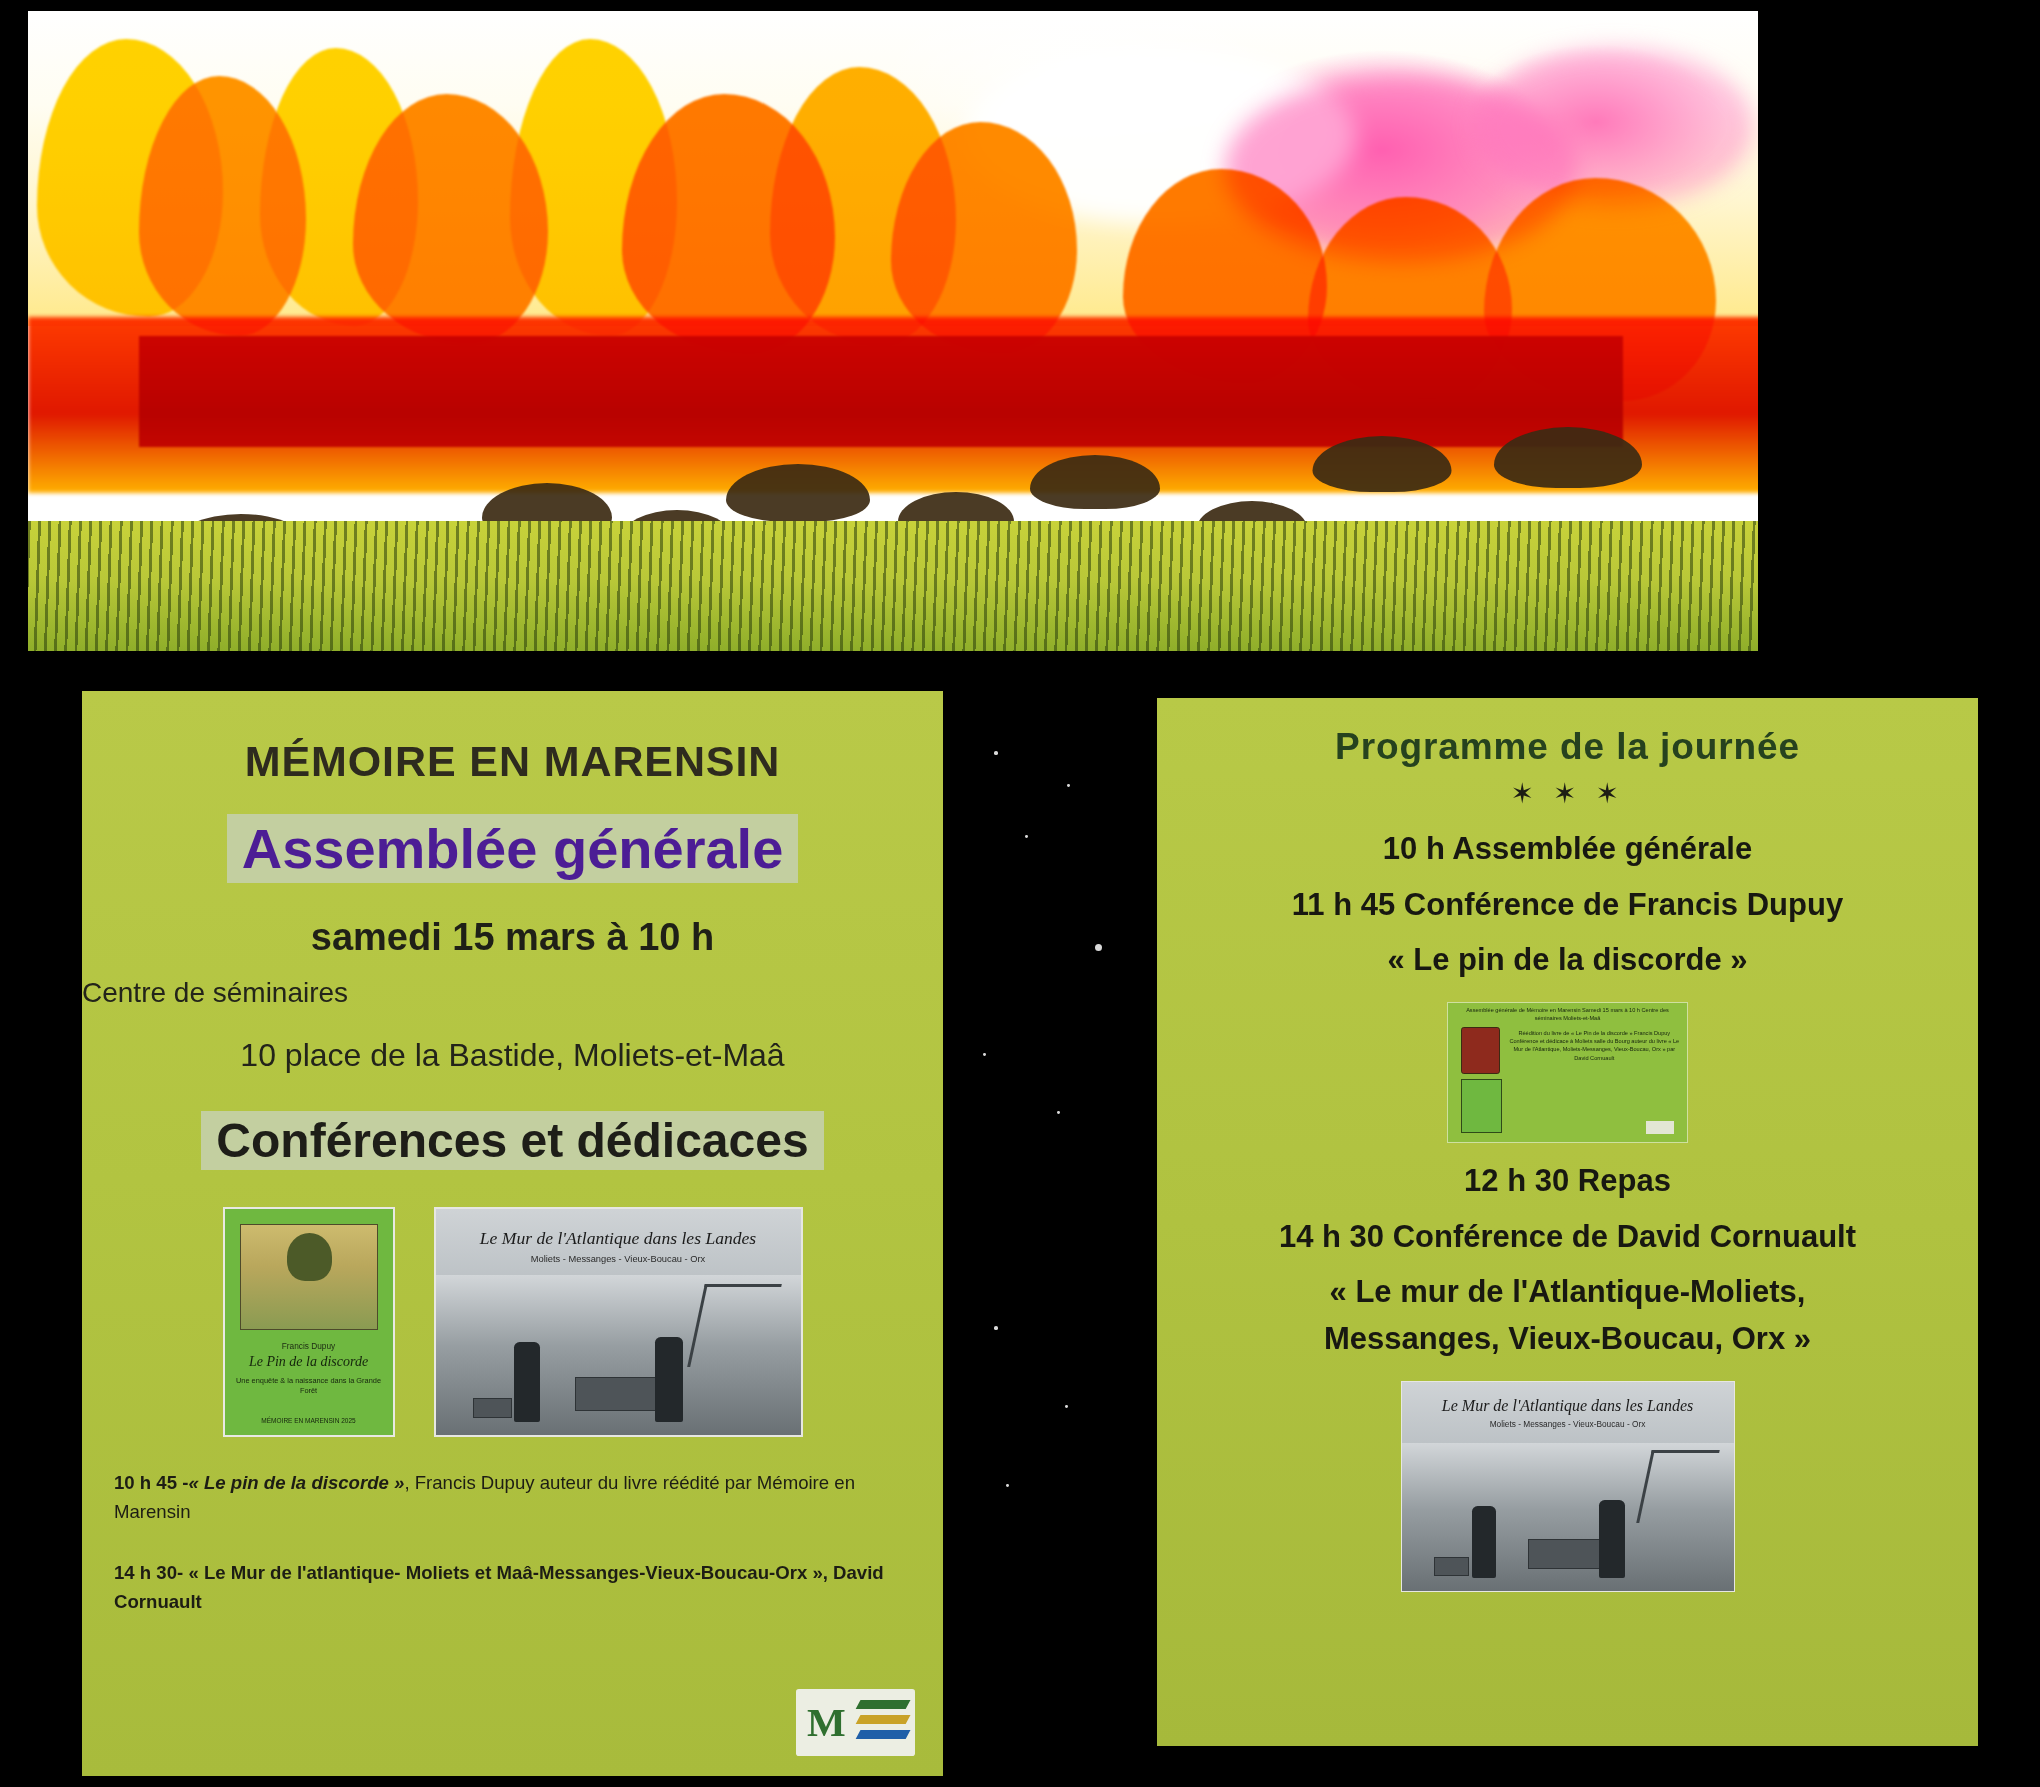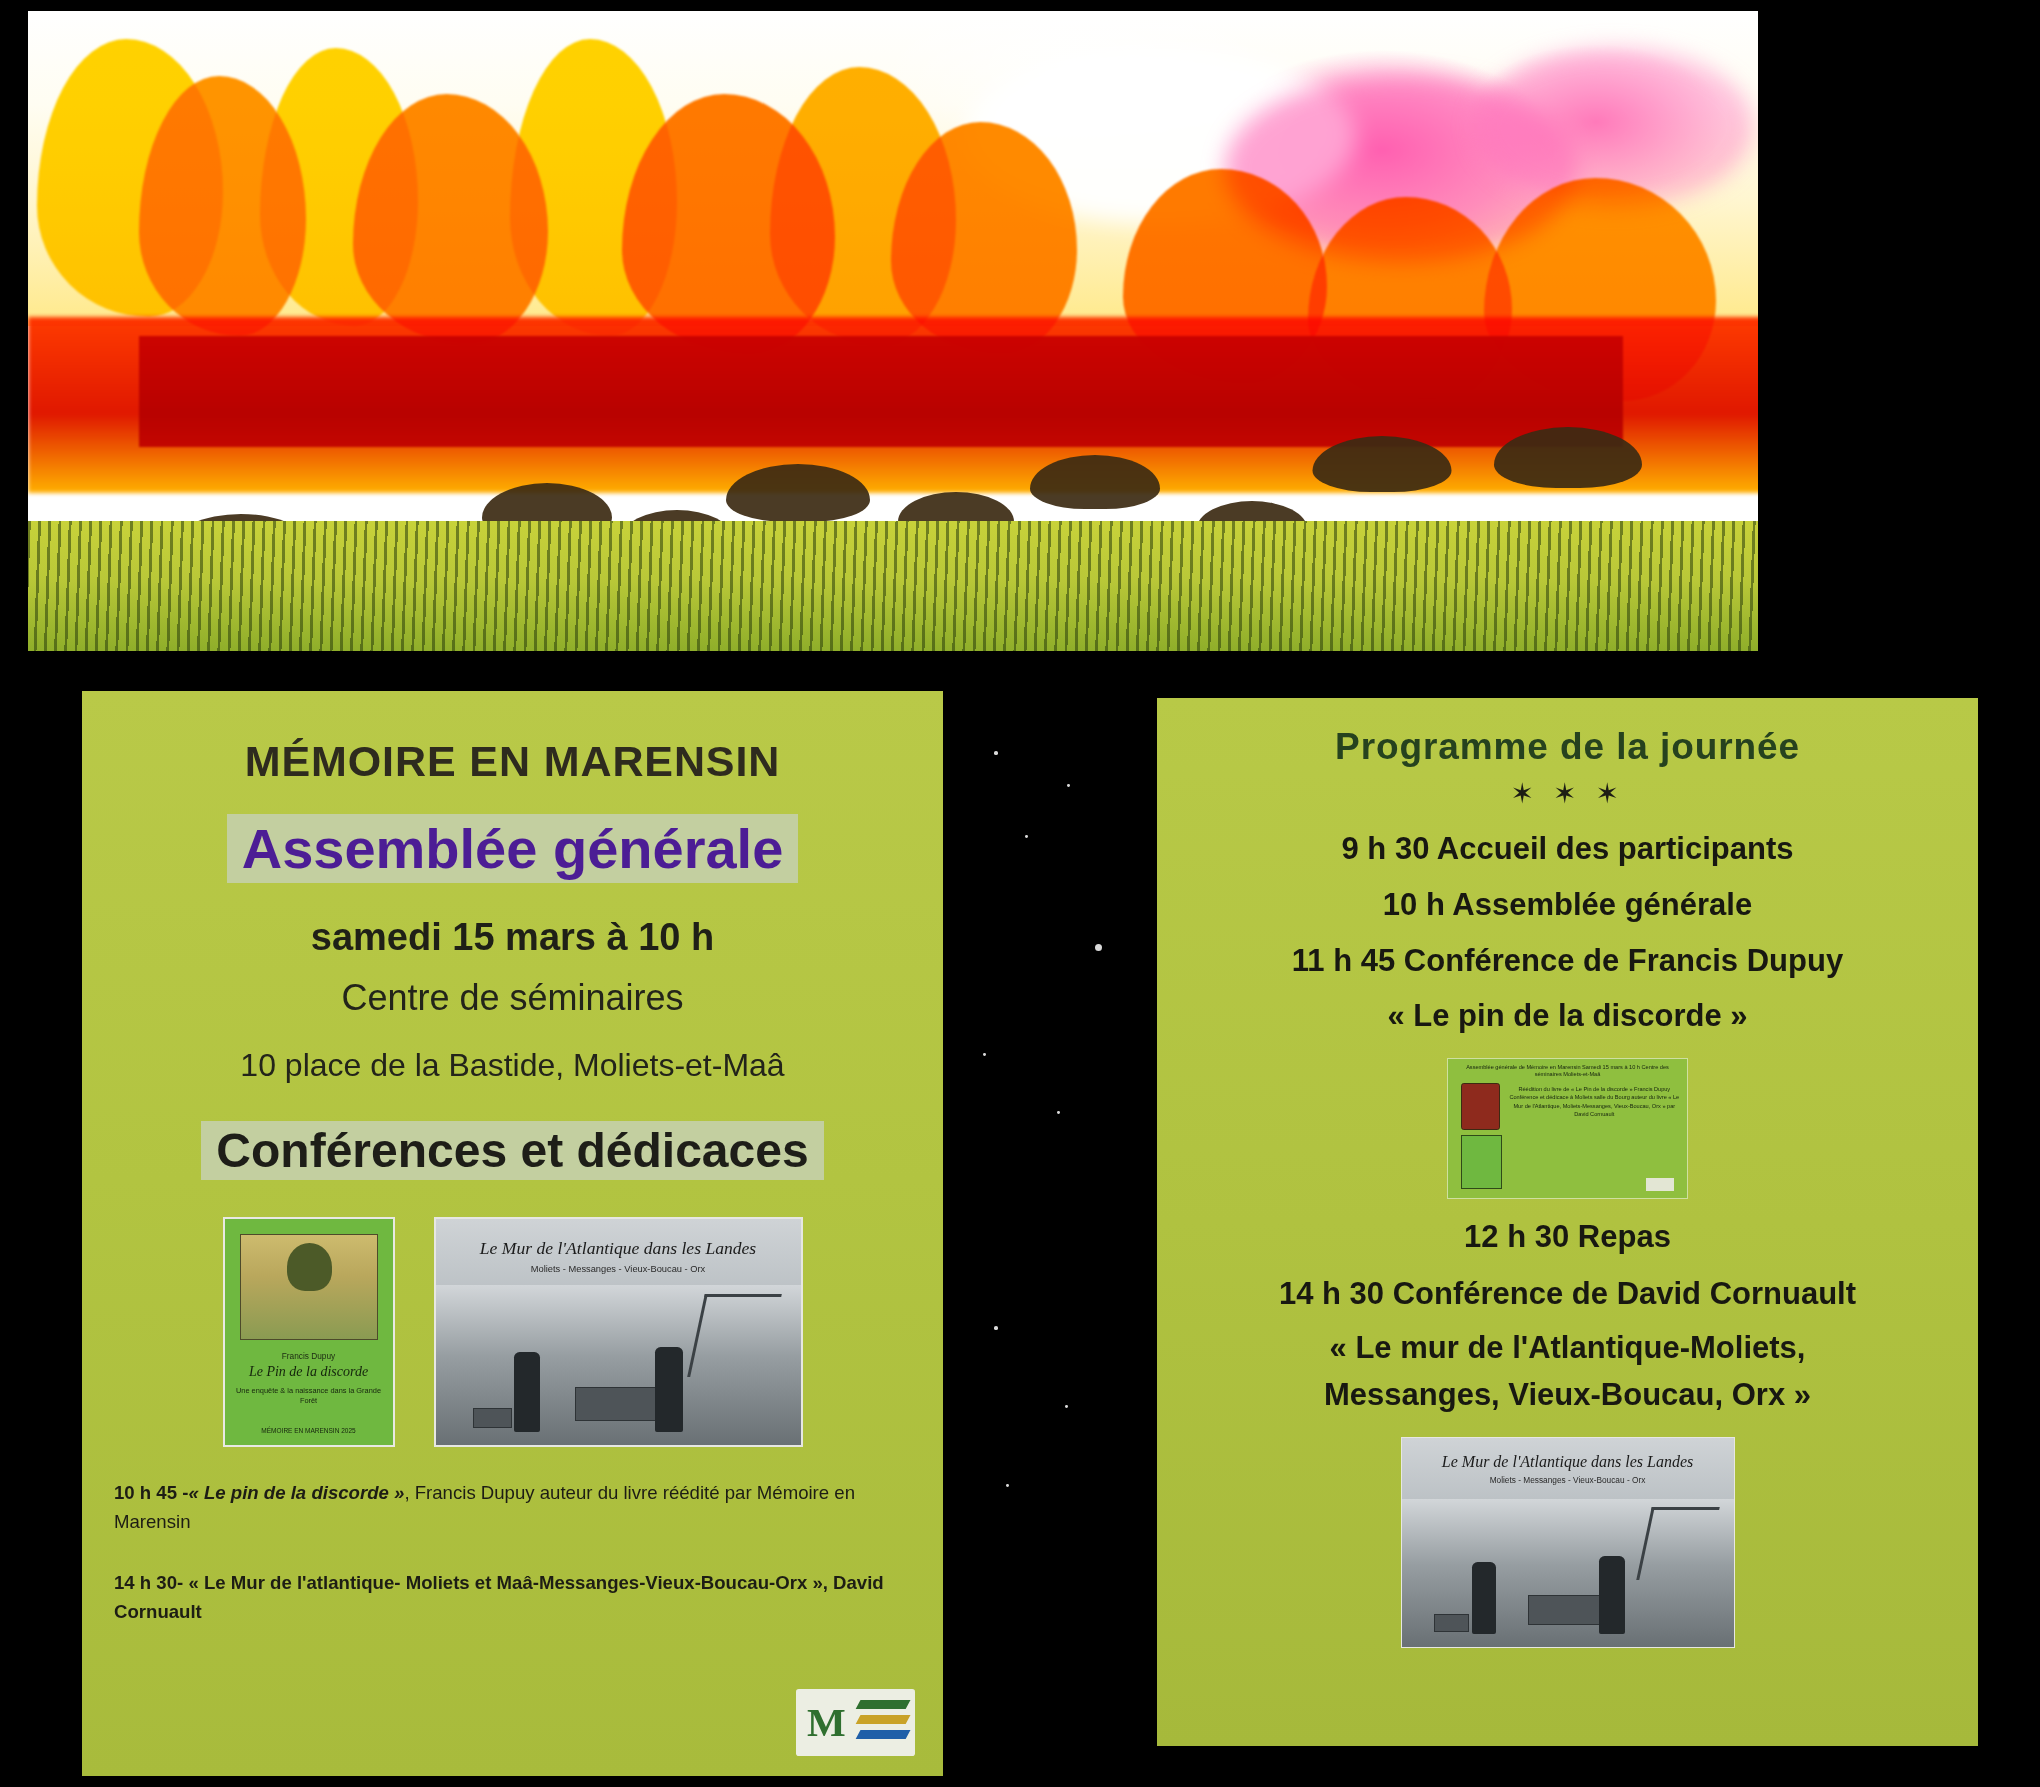--- a/index.html
+++ b/index.html
@@ -115,23 +115,23 @@
     color: #4c1d95;
   }
   .l-date {
     text-align: center;
     margin-top: 33px;
     font-size: 38px;
     font-weight: bold;
     color: #1f2017;
   }
   .l-place {
-    text-align: center;
+    text-align: left;
     margin-top: 18.6px;
-    font-size: 36px;
+    font-size: 28px;
     color: #23241a;
   }
   .l-addr {
     text-align: center;
     margin-top: 28px;
     font-size: 32px;
     color: #23241a;
   }
   .l-conf {
     text-align: center;
@@ -492,21 +492,20 @@
     <div class="lm-stripe1"></div>
     <div class="lm-stripe2"></div>
     <div class="lm-stripe3"></div>
   </div>
 </div>
 
 <div class="poster poster-right">
   <div class="r-title">Programme de la journée</div>
   <div class="r-stars">✶ ✶ ✶</div>
 
-  <div class="r-line">9 h 30 Accueil des participants</div>
   <div class="r-line">10 h Assemblée générale</div>
   <div class="r-line">11 h 45 Conférence de Francis Dupuy</div>
   <div class="r-quote">« Le pin de la discorde »</div>
 
   <div class="mini-poster">
     <div class="mp-head">Assemblée générale de Mémoire en Marensin
 Samedi 15 mars à 10 h
 Centre des séminaires Moliets-et-Maâ</div>
     <div class="mp-portrait"></div>
     <div class="mp-book"></div>

